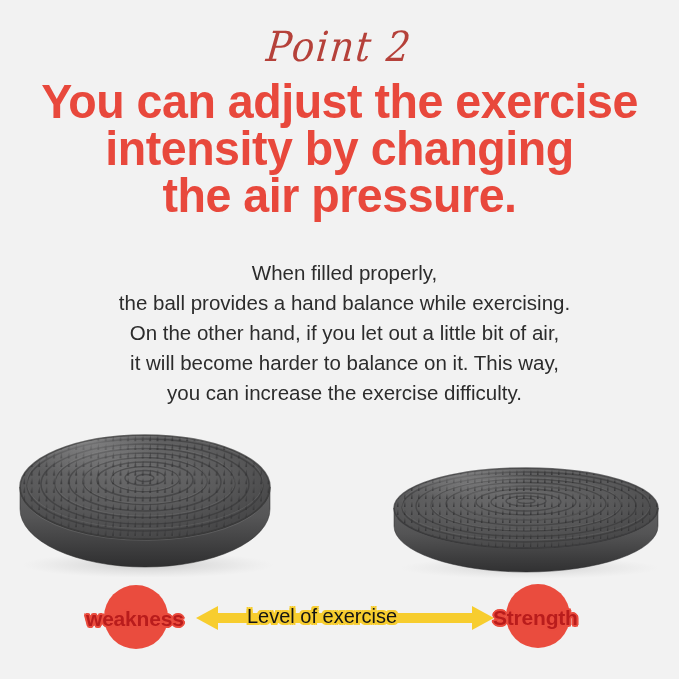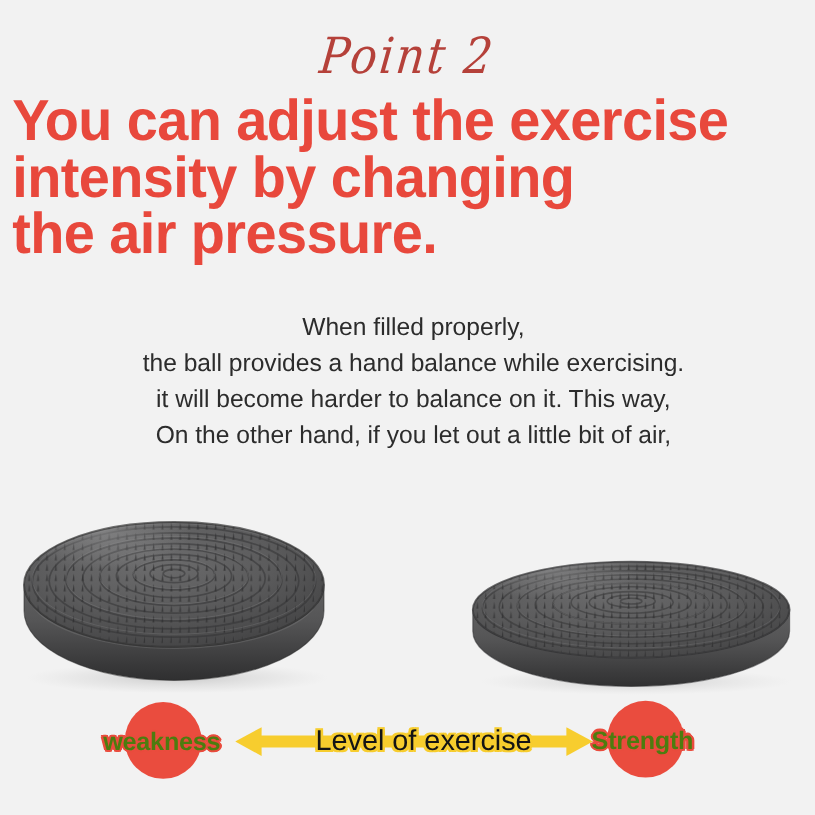--- a/index.html
+++ b/index.html
@@ -35,21 +35,21 @@
     color: #b5413a;
     line-height: 1;
     transform: skewX(-6deg) scaleY(1.12);
   }
 
   .headline {
     position: absolute;
     top: 78px;
     left: 0;
     width: 679px;
-    text-align: left;
+    text-align: center;
     color: #e8483c;
     font-family: "Liberation Sans", sans-serif;
     font-weight: bold;
     font-size: 47px;
     line-height: 47px;
     letter-spacing: -0.5px;
   }
   .headline .hl {
     display: block;
     transform: scaleX(0.97);
@@ -88,21 +88,21 @@
     border-radius: 50%;
     background: #ea4c3e;
   }
   #circle-weakness { left: 104px; top: 585px; }
   #circle-strength { left: 506px; top: 584px; }
 
   .pill-label {
     position: absolute;
     font-weight: bold;
     font-size: 21px;
-    color: #4d7c0f;
+    color: #b91c1c;
     white-space: nowrap;
     line-height: 1;
     letter-spacing: -0.2px;
     -webkit-text-stroke: 3px #ea4c3e;
     paint-order: stroke fill;
     text-shadow:
       -1px -1px 0 #ea4c3e,  1px -1px 0 #ea4c3e,
       -1px  1px 0 #ea4c3e,  1px  1px 0 #ea4c3e,
       -2px  0   0 #ea4c3e,  2px  0   0 #ea4c3e,
        0   -2px 0 #ea4c3e,  0    2px 0 #ea4c3e;
@@ -110,22 +110,22 @@
   #label-weakness { left: 86px;  top: 608px; }
   #label-strength { left: 493px; top: 607px; text-align: right; }
 
   #arrow-wrap { position: absolute; left: 196px; top: 601px; }
 
   #arrow-label {
     position: absolute;
     left: 247px;
     top: 606px;
     width: 196px;
-    text-align: right;
-    font-size: 24px;
+    text-align: left;
+    font-size: 20px;
     font-weight: normal;
     color: #141414;
     line-height: 1;
     white-space: nowrap;
     text-shadow:
       -1px -1px 0 #f7cd2e,  1px -1px 0 #f7cd2e,
       -1px  1px 0 #f7cd2e,  1px  1px 0 #f7cd2e,
       -2px  0   0 #f7cd2e,  2px  0   0 #f7cd2e,
        0   -2px 0 #f7cd2e,  0    2px 0 #f7cd2e,
       -2px -2px 0 #f7cd2e,  2px  2px 0 #f7cd2e,
@@ -141,22 +141,23 @@
 
   <div class="headline">
     <span class="hl hl1">You can adjust the exercise</span>
     <span class="hl hl2">intensity by changing</span>
     <span class="hl hl3">the air pressure.</span>
   </div>
 
   <div class="body-copy">
     <span>When filled properly,</span>
     <span>the ball provides a hand balance while exercising.</span>
+    <span>On the other hand, if you let out a little bit of air,</span>
     <span>it will become harder to balance on it. This way,</span>
-    <span>On the other hand, if you let out a little bit of air,</span>
+    <span>you can increase the exercise difficulty.</span>
   </div>
 
   <div class="disc" id="disc-left">
     <svg width="262" height="152" viewBox="0 0 262 152" xmlns="http://www.w3.org/2000/svg">
       <defs>
         <radialGradient id="Ltop" cx="42%" cy="30%" r="78%">
           <stop offset="0%" stop-color="#6d6d6e"></stop>
           <stop offset="52%" stop-color="#5b5b5c"></stop>
           <stop offset="100%" stop-color="#414142"></stop>
         </radialGradient>

